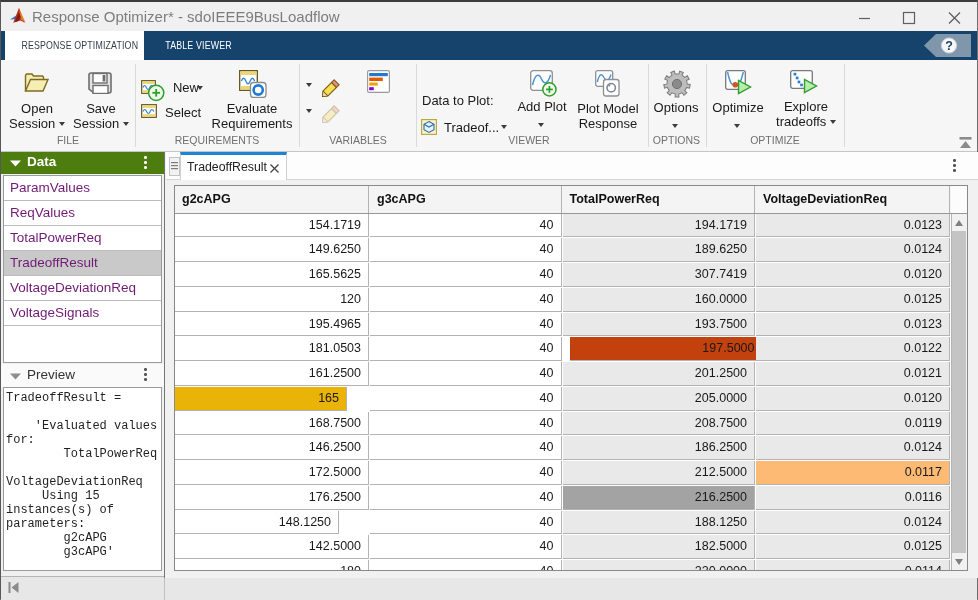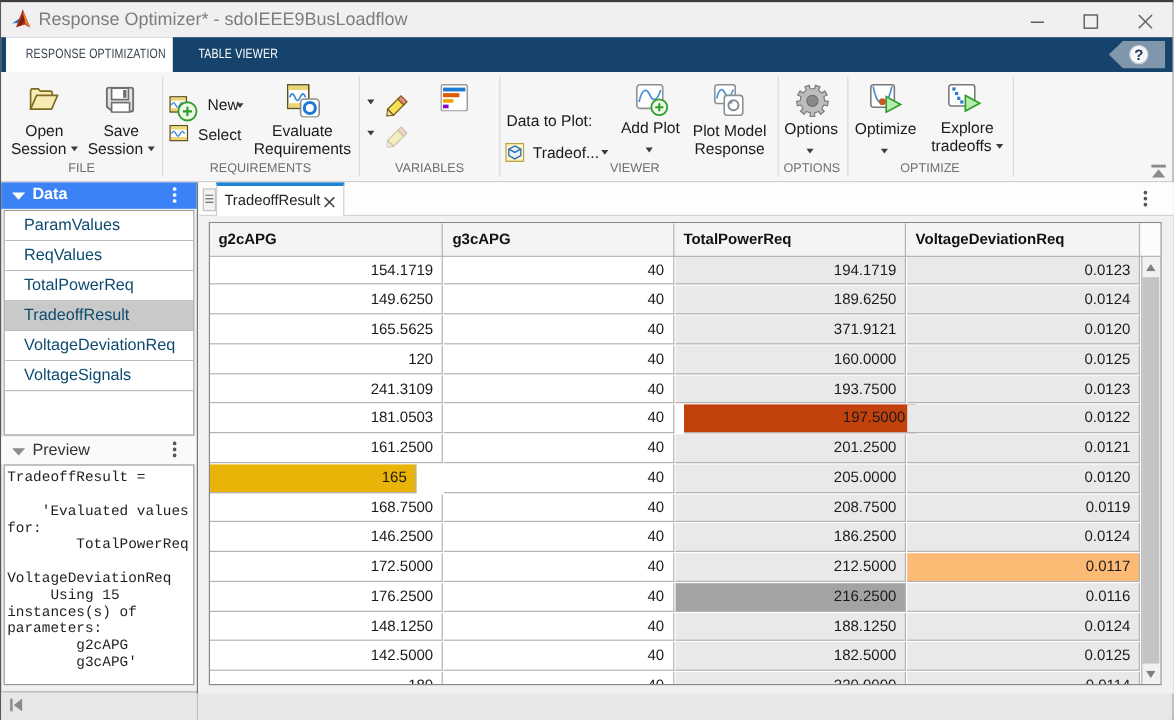--- a/index.html
+++ b/index.html
@@ -22,24 +22,24 @@
 
 
 #tbar { left:0; right:0; top:58px; height:92px; background:#f6f6f6; border-bottom:1px solid #c6c6c6; }
 .vsep { position:absolute; top:4px; bottom:4px; width:1px; background:#d9d9d9; }
 .seclbl { position:absolute; bottom:5px; font-size:10.5px; color:#6f6f6f; text-align:center; }
 .btxt { position:absolute; font-size:13px; color:#1a1a1a; text-align:center; line-height:14.5px; }
 .caret { display:inline-block; width:0; height:0; border-left:3.8px solid transparent;
   border-right:3.8px solid transparent; border-top:4.6px solid #3c3c3c; vertical-align:2px; }
 
 
-#dhdr { left:0; top:150px; width:163px; height:22px; background:#3b82f6; }
+#dhdr { left:0; top:150px; width:163px; height:22px; background:#4d7c0f; }
 #dhdr .t { position:absolute; left:26px; top:2px; color:#fff; font-weight:bold; font-size:13.5px; }
 #dlist { left:2px; top:173px; width:159px; height:188px; background:#fff; border:1px solid #9b9b9b; }
-.li { height:25px; line-height:24px; padding-left:16px; font-size:13.5px; color:#0c4a6e;
+.li { height:25px; line-height:24px; padding-left:6px; font-size:13.5px; color:#701a75;
   border-bottom:1px solid #bcbcbc; background:#fff; }
 .li.sel { background:#c9c9c9; }
 #phdr { left:0; top:362px; width:163px; height:23px; background:#fafafa; }
 #phdr .t { position:absolute; left:26px; top:3px; color:#333; font-size:13.5px; }
 #pbox { left:2px; top:385px; width:159px; height:184px; background:#fff; border:1px solid #9b9b9b;
   overflow:hidden; }
 #pbox pre { font-family:"Liberation Mono",monospace; font-size:12px; line-height:14px;
   color:#1f1f1f; margin:3px 0 0 2px; }
 .dots { position:absolute; width:3px; height:15px; }
 .dots i { position:absolute; left:0; width:2.6px; height:2.6px; border-radius:50%; display:block; }
@@ -327,31 +327,31 @@
         </div>
 <div class="tr" style="top:52.75px">
           <div class="td" style="left:0px;width:194px;background:#fff">149.6250</div>
           <div class="td" style="left:195px;width:191.5px;background:#fff">40</div>
           <div class="td" style="left:387.5px;width:192.5px;background:#e9e9e9">189.6250</div>
           <div class="td" style="left:581.0px;width:194px;background:#e9e9e9">0.0124</div>
         </div>
 <div class="tr" style="top:77.50px">
           <div class="td" style="left:0px;width:194px;background:#fff">165.5625</div>
           <div class="td" style="left:195px;width:191.5px;background:#fff">40</div>
-          <div class="td" style="left:387.5px;width:192.5px;background:#e9e9e9">371.9121</div>
+          <div class="td" style="left:387.5px;width:192.5px;background:#e9e9e9">307.7419</div>
           <div class="td" style="left:581.0px;width:194px;background:#e9e9e9">0.0120</div>
         </div>
 <div class="tr" style="top:102.25px">
           <div class="td" style="left:0px;width:194px;background:#fff">120</div>
           <div class="td" style="left:195px;width:191.5px;background:#fff">40</div>
           <div class="td" style="left:387.5px;width:192.5px;background:#e9e9e9">160.0000</div>
           <div class="td" style="left:581.0px;width:194px;background:#e9e9e9">0.0125</div>
         </div>
 <div class="tr" style="top:127.00px">
-          <div class="td" style="left:0px;width:194px;background:#fff">241.3109</div>
+          <div class="td" style="left:0px;width:194px;background:#fff">195.4965</div>
           <div class="td" style="left:195px;width:191.5px;background:#fff">40</div>
           <div class="td" style="left:387.5px;width:192.5px;background:#e9e9e9">193.7500</div>
           <div class="td" style="left:581.0px;width:194px;background:#e9e9e9">0.0123</div>
         </div>
 <div class="tr" style="top:151.75px">
           <div class="td" style="left:0px;width:194px;background:#fff">181.0503</div>
           <div class="td" style="left:195px;width:191.5px;background:#fff">40</div>
           <div class="td" style="left:395px;width:192.5px;background:#c2410c">197.5000</div>
           <div class="td" style="left:581.0px;width:194px;background:#e9e9e9">0.0122</div>
         </div>
@@ -385,21 +385,21 @@
           <div class="td" style="left:387.5px;width:192.5px;background:#e9e9e9">212.5000</div>
           <div class="td" style="left:581.0px;width:194px;background:#fdba74">0.0117</div>
         </div>
 <div class="tr" style="top:300.25px">
           <div class="td" style="left:0px;width:194px;background:#fff">176.2500</div>
           <div class="td" style="left:195px;width:191.5px;background:#fff">40</div>
           <div class="td" style="left:387.5px;width:192.5px;background:#a3a3a3">216.2500</div>
           <div class="td" style="left:581.0px;width:194px;background:#e9e9e9">0.0116</div>
         </div>
 <div class="tr" style="top:325.00px">
-          <div class="td" style="left:0px;width:194px;background:#fff">148.1250</div>
+          <div class="td" style="left:0px;width:164px;background:#fff">148.1250</div>
           <div class="td" style="left:195px;width:191.5px;background:#fff">40</div>
           <div class="td" style="left:387.5px;width:192.5px;background:#e9e9e9">188.1250</div>
           <div class="td" style="left:581.0px;width:194px;background:#e9e9e9">0.0124</div>
         </div>
 <div class="tr" style="top:349.75px">
           <div class="td" style="left:0px;width:194px;background:#fff">142.5000</div>
           <div class="td" style="left:195px;width:191.5px;background:#fff">40</div>
           <div class="td" style="left:387.5px;width:192.5px;background:#e9e9e9">182.5000</div>
           <div class="td" style="left:581.0px;width:194px;background:#e9e9e9">0.0125</div>
         </div>

